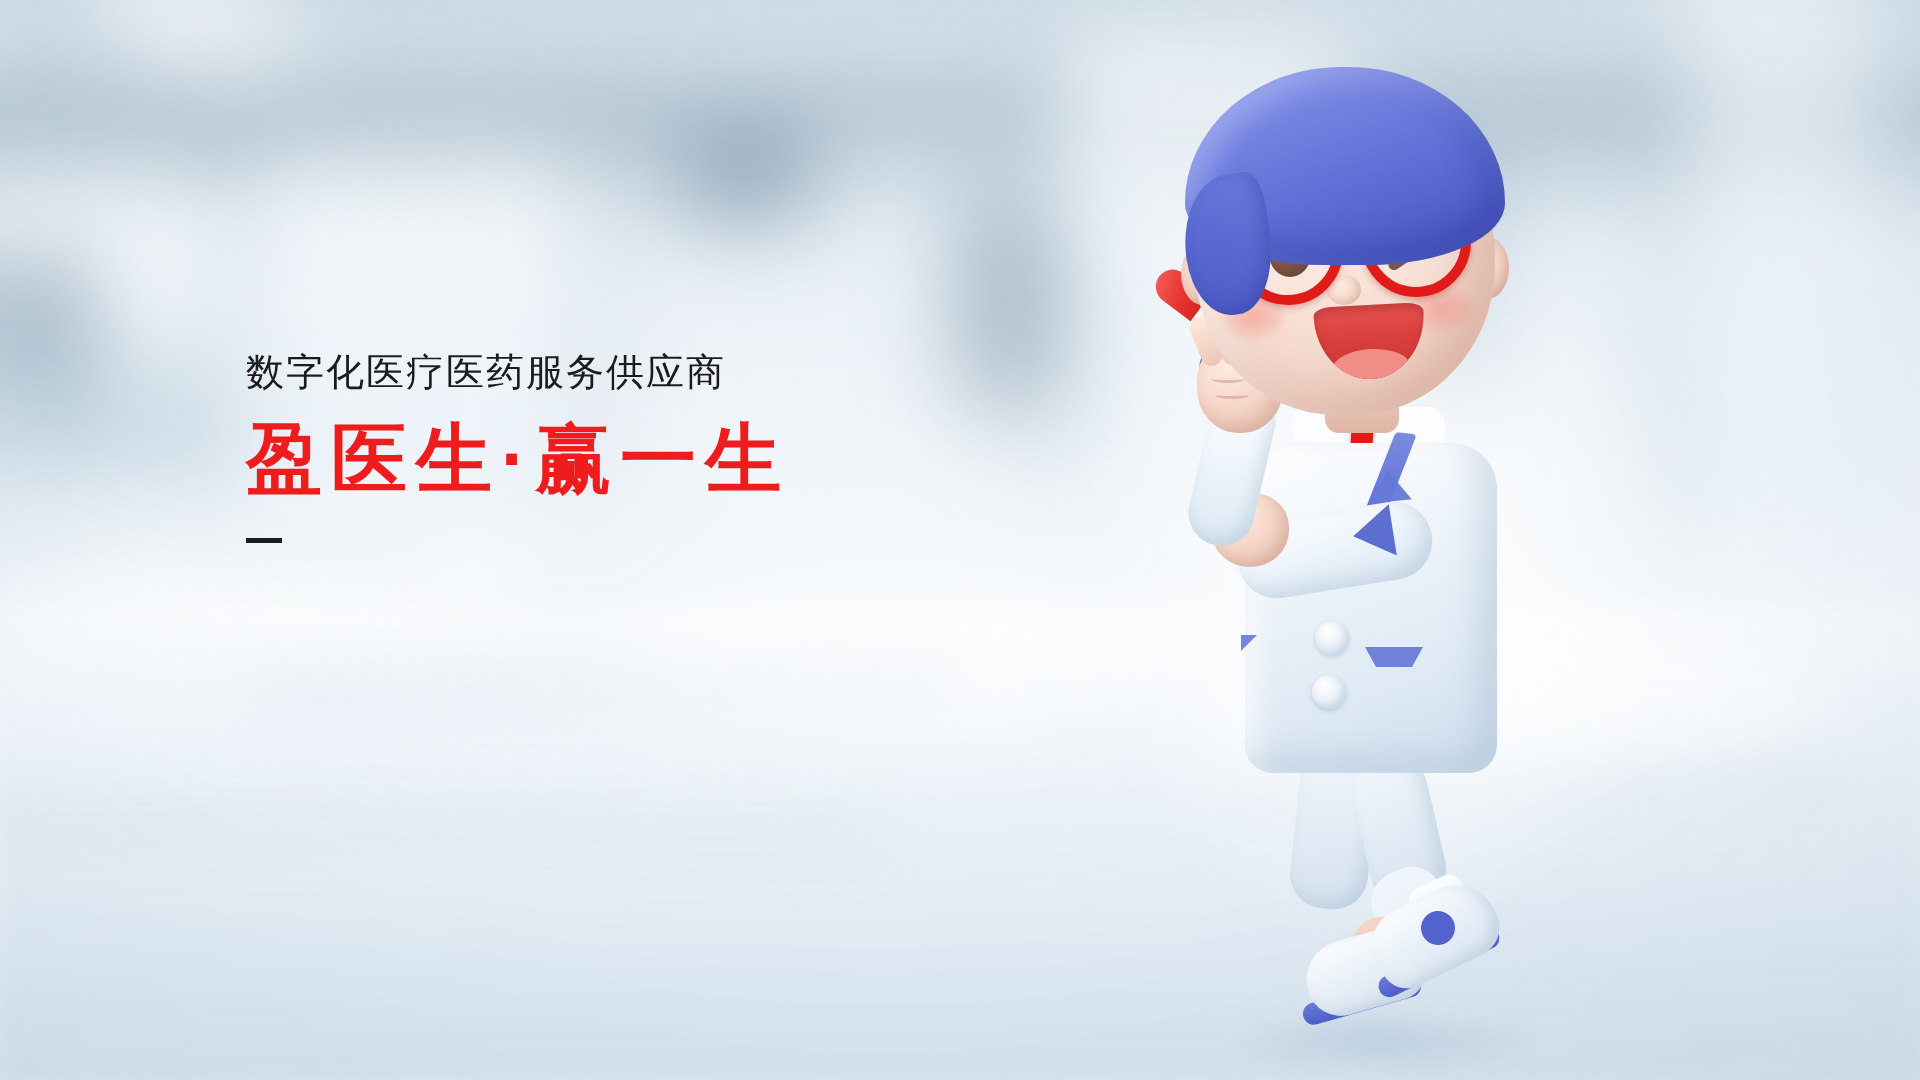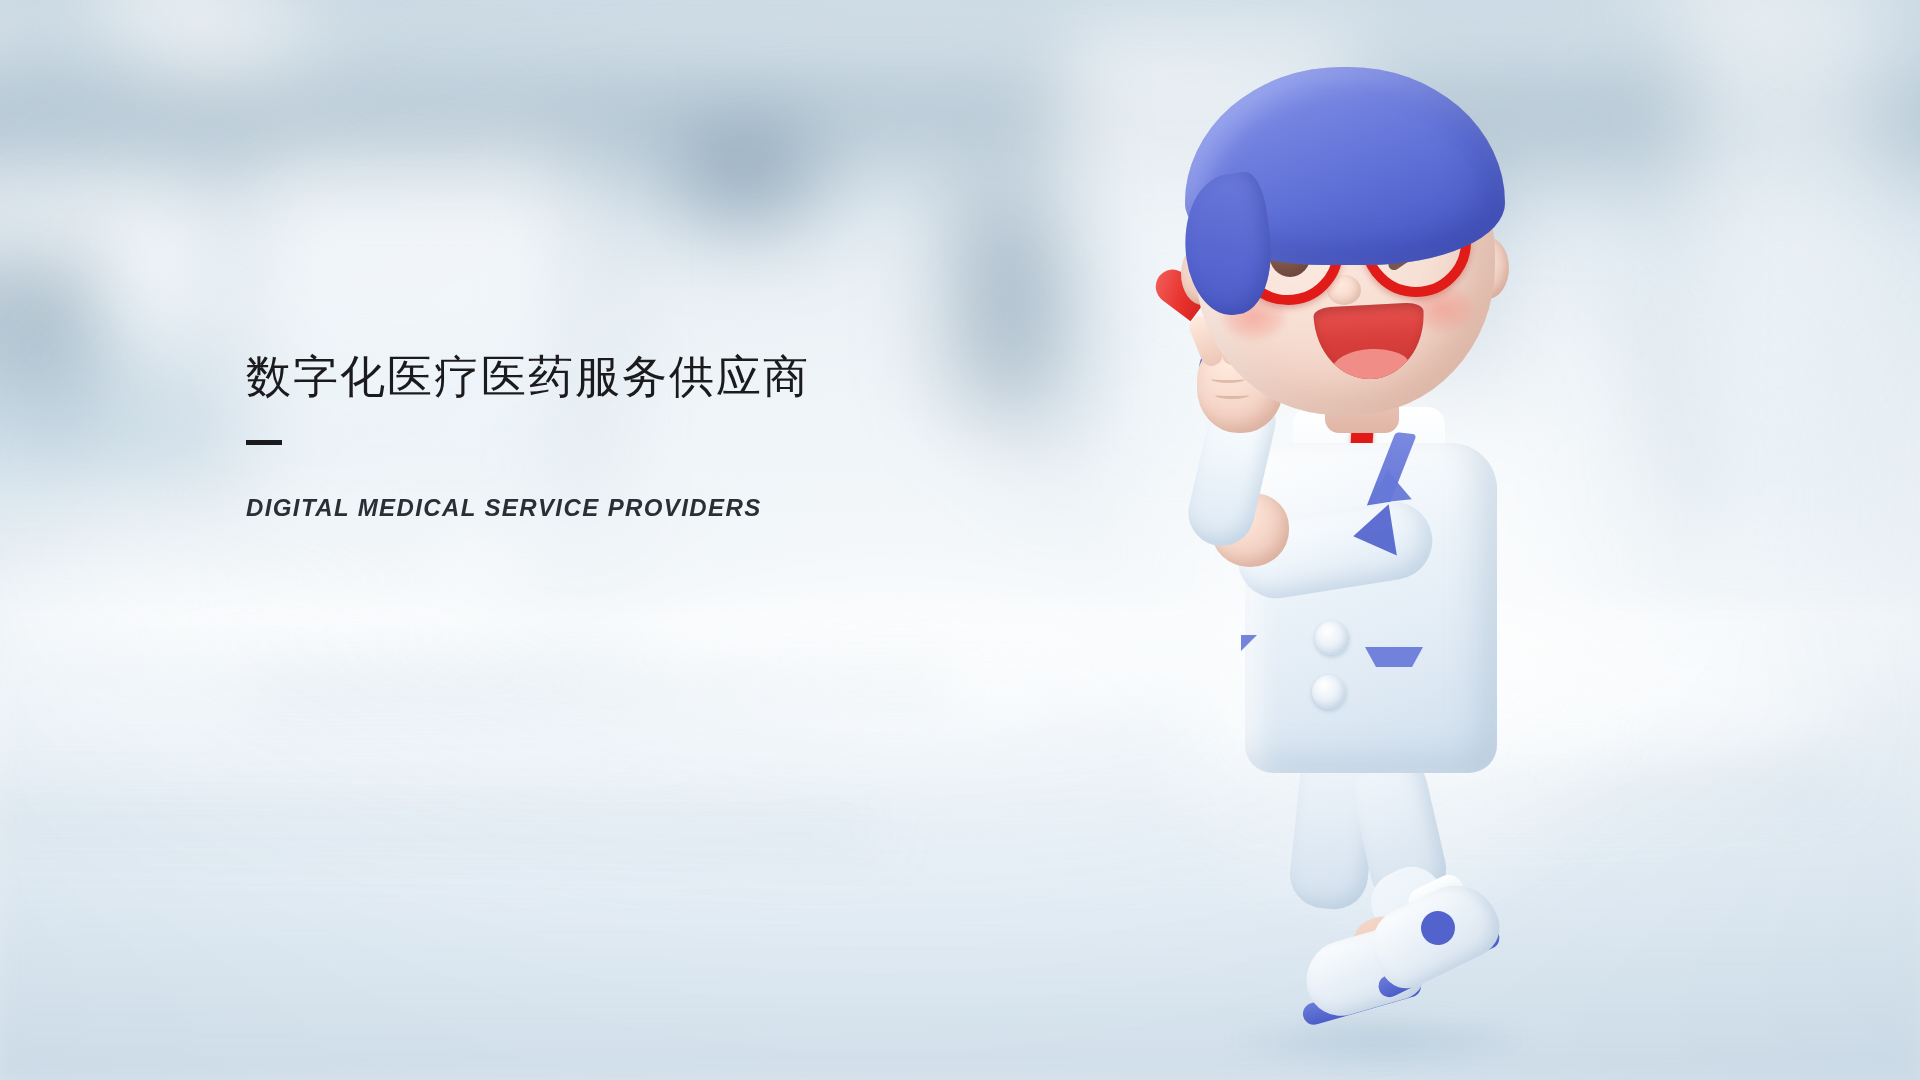--- a/index.html
+++ b/index.html
@@ -65,21 +65,21 @@
     position:absolute; background:rgba(150,176,196,.30); filter:blur(11px);
   }
   .vign{
     position:absolute; inset:0;
     background:radial-gradient(ellipse 78% 70% at 46% 46%,rgba(255,255,255,.30) 0%,rgba(255,255,255,0) 58%,rgba(160,185,204,.22) 100%);
   }
 
   
   .copy{ position:absolute; left:246px; top:352px; width:760px; z-index:40; }
   .tagline{
-    font-size:45px; letter-spacing:2px; color:#1b1b1e; line-height:1.1;
+    font-size:38px; letter-spacing:2px; color:#1b1b1e; line-height:1.1;
     font-family:"Liberation Sans","DejaVu Sans",sans-serif; white-space:nowrap;
   }
   .headline{
     margin-top:24px;
     font-size:76px; font-weight:bold; color:#ee1c1c;
     letter-spacing:9px; line-height:1.08; white-space:nowrap;
     font-family:"Liberation Sans","DejaVu Sans",sans-serif;
   }
   .rule{ margin-top:38px; width:36px; height:5px; background:#1b1b1e; }
   .en{
@@ -400,23 +400,23 @@
     <div class="floor-streak" style="left:0; top:620px; width:520px; height:12px; transform:rotate(2deg);"></div>
     <div class="floor-streak" style="left:330px; top:760px; width:700px; height:14px; transform:rotate(-1deg);"></div>
     <div class="floor-streak" style="left:60px; top:900px; width:900px; height:16px; transform:rotate(1deg);"></div>
     <div class="floor-streak" style="left:1320px; top:860px; width:600px; height:14px; transform:rotate(-2deg);"></div>
   </div>
 
   <div class="vign"></div>
 
   <div class="copy">
     <div class="tagline">数字化医疗医药服务供应商</div>
+    <div class="headline">盈医生·赢一生</div>
     <div class="rule"></div>
     <div class="en">
-      <div>DIGITAL MEDICAL SERVICE PROVIDERS</div>
     </div>
   </div>
 
   <div class="character">
 
     <div class="glow"></div>
     <div class="ch shadow-ground"></div>
 
     <div class="ch leg l1"></div>
     <div class="ch leg l2"></div>

